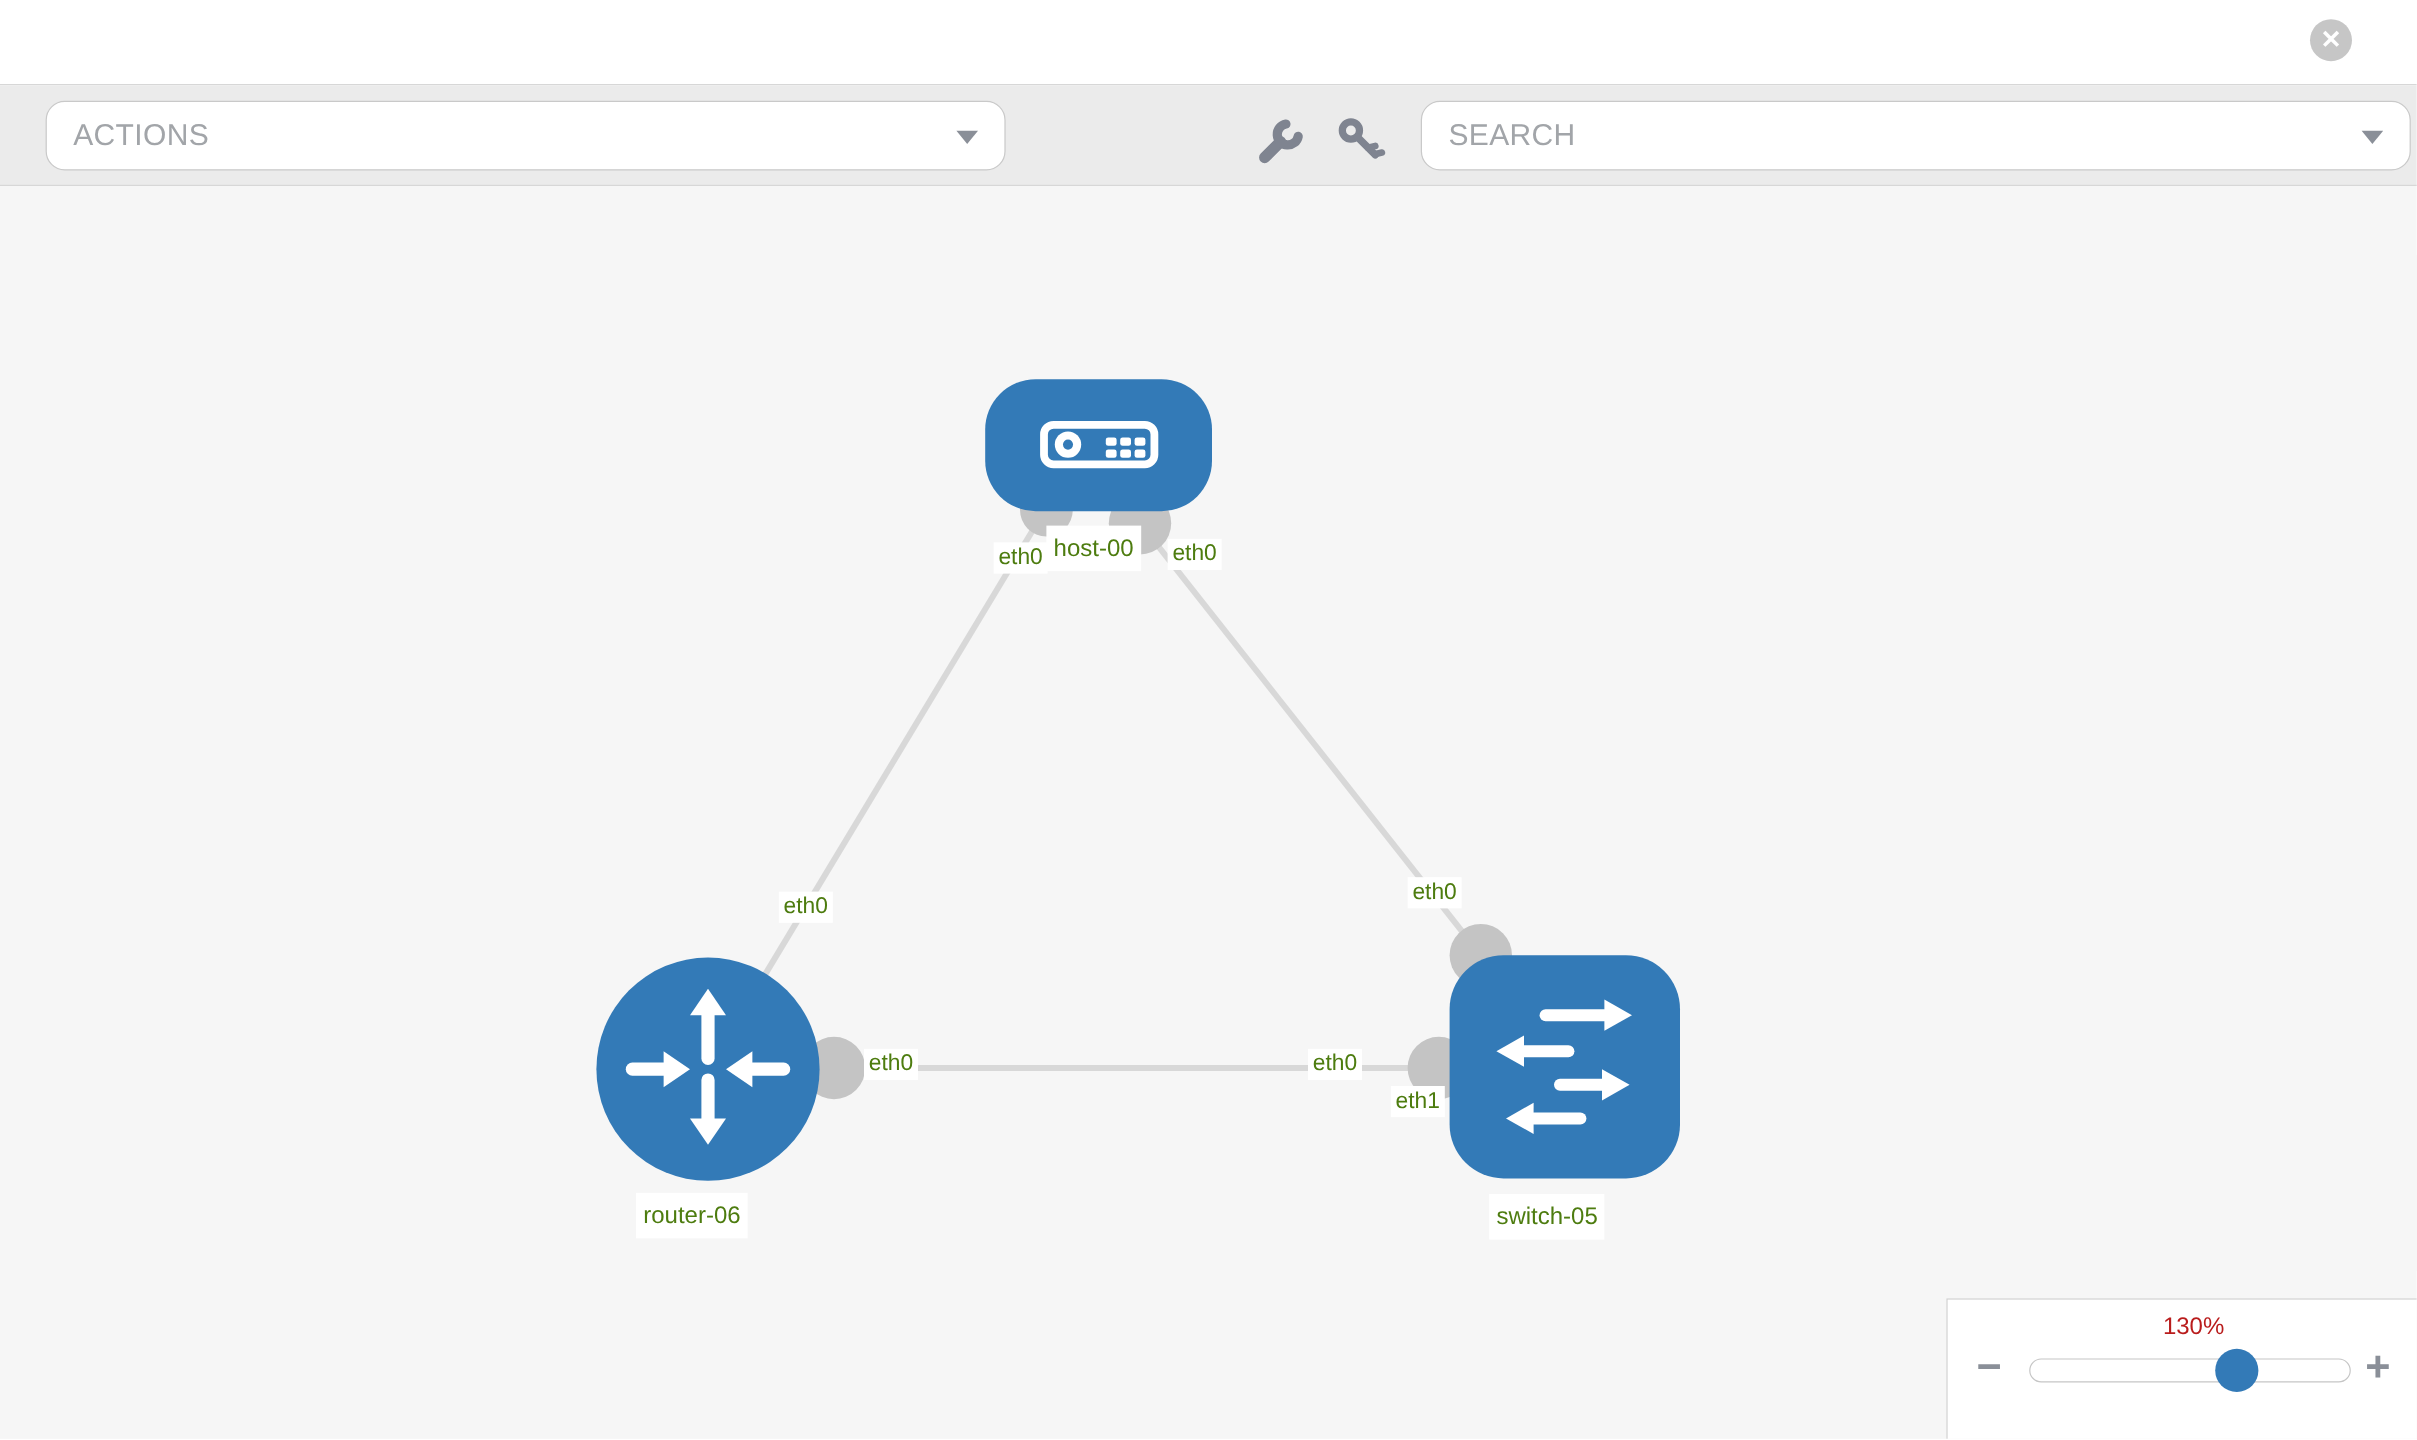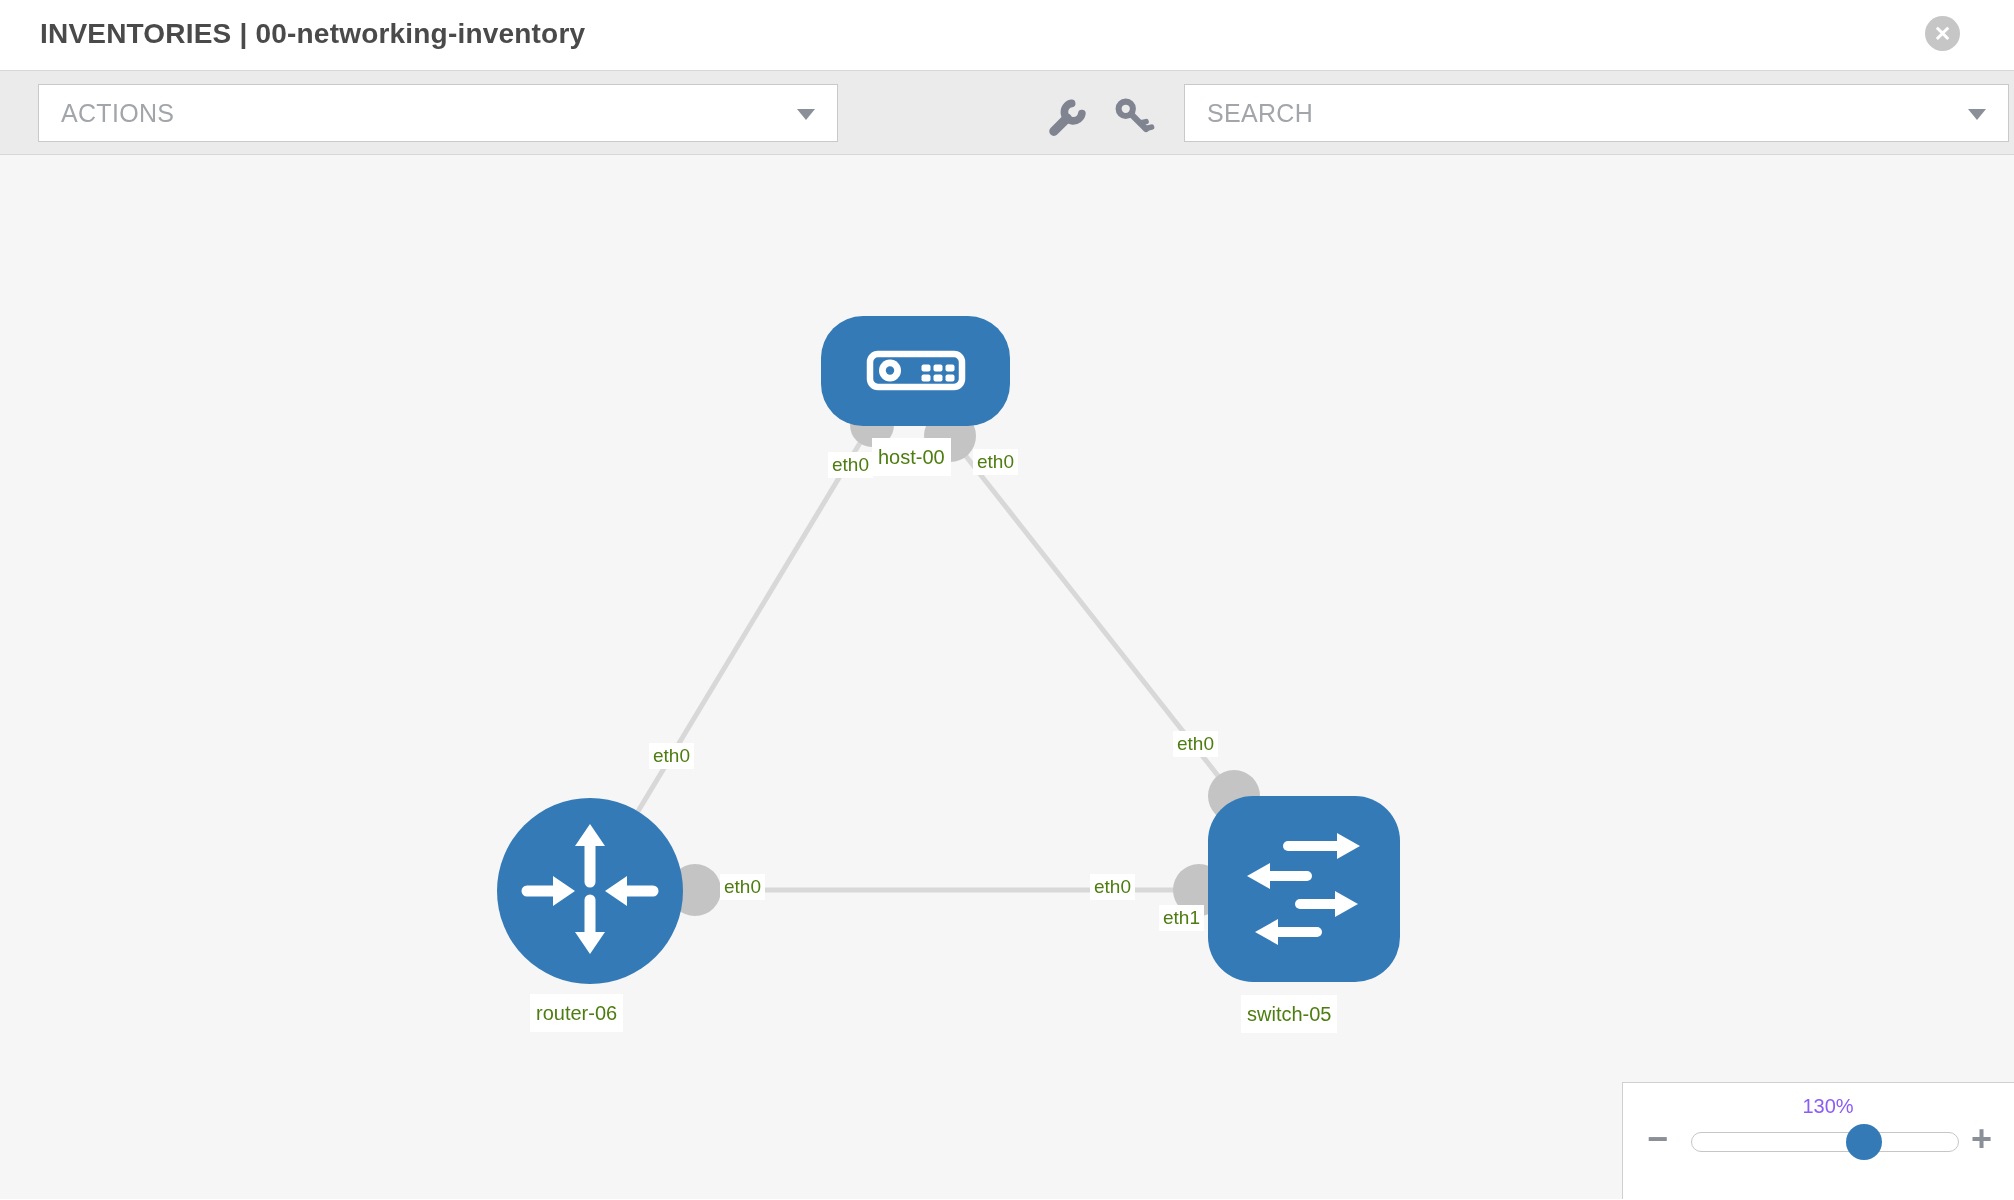--- a/index.html
+++ b/index.html
@@ -12,21 +12,21 @@
   .page-title { position:absolute; left:40px; top:0; height:71px; line-height:68px;
                 font-size:28px; font-weight:700; color:#4a4a4a; letter-spacing:0.2px; }
   .close-btn { position:absolute; right:54px; top:16px; width:35px; height:35px;
                border-radius:50%; background:#c6c6c6; cursor:pointer;
                display:flex; align-items:center; justify-content:center; }
   .close-btn span { color:#fff; font-size:21px; font-weight:700; line-height:1; }
 
   
   .toolbar { position:relative; height:84px; background:#ebebeb; border-bottom:1px solid #d7d7d7; }
   .dropdown { position:absolute; top:13px; height:58px; background:#fff;
-              border:1px solid #c9c9c9; border-radius:0; cursor:pointer; }
+              border:1px solid #c9c9c9; border-radius:16px; cursor:pointer; }
   .dropdown .dd-label { position:absolute; left:22px; top:0; height:56px; line-height:56px;
               font-size:25px; color:#a2a5a9; letter-spacing:0.3px; }
   .caret { position:absolute; right:22px; top:24px; width:0; height:0;
            border-left:9px solid transparent; border-right:9px solid transparent;
            border-top:11px solid #8a8f98; }
   .dd-actions { left:38px; width:800px; }
   .dd-search  { left:1184px; width:825px; }
   .tool-icon { position:absolute; top:24px; width:44px; height:44px; cursor:pointer; }
   .tool-icon.wrench { left:1044px; }
   .tool-icon.key    { left:1112px; }
@@ -37,37 +37,36 @@
 
   .chip { position:absolute; background:#fff; color:#4d7c0f; font-size:19px; line-height:24px;
           padding:1px 4px; white-space:nowrap; z-index:2; }
   .chip.name { font-size:20px; line-height:34px; padding:2px 6px; }
   .chip.front { z-index:3; }
 
   
   .zoom-panel { position:absolute; left:1622px; top:927px; width:400px; height:280px;
                 background:#fff; border:1px solid #d0d0d0; z-index:5; }
   .zoom-level { position:absolute; left:130px; top:12px; width:150px; text-align:center;
-                font-size:20px; color:#8b5cf6; }
+                font-size:20px; color:#b91c1c; }
   .zoom-minus, .zoom-plus { position:absolute; top:36px; font-size:36px; line-height:40px;
                 font-weight:700; color:#8a8f98; cursor:pointer; }
   .zoom-minus { left:24px; }
   .zoom-plus  { left:348px; }
   .zoom-track { position:absolute; left:68px; top:49px; width:268px; height:20px;
                 background:#fff; border:1px solid #c6c6c6; border-radius:10px; cursor:pointer; }
   .zoom-thumb { position:absolute; left:223px; top:41px; width:36px; height:36px;
                 border-radius:50%; background:#337ab7; cursor:grab; }
 </style>
 </head>
 <body>
 
 <div class="app">
 
   <div class="titlebar">
-    <div class="page-title">INVENTORIES | 00-networking-inventory</div>
     <div class="close-btn">
       <span>✕</span>
     </div>
   </div>
 
   <div class="toolbar">
     <div class="dropdown dd-actions">
       <span class="dd-label">ACTIONS</span>
       <span class="caret"></span>
     </div>

